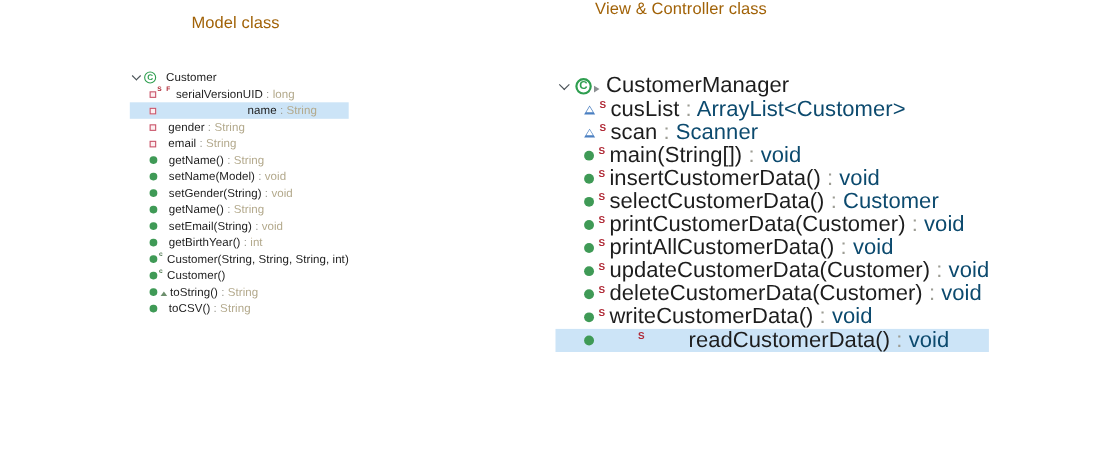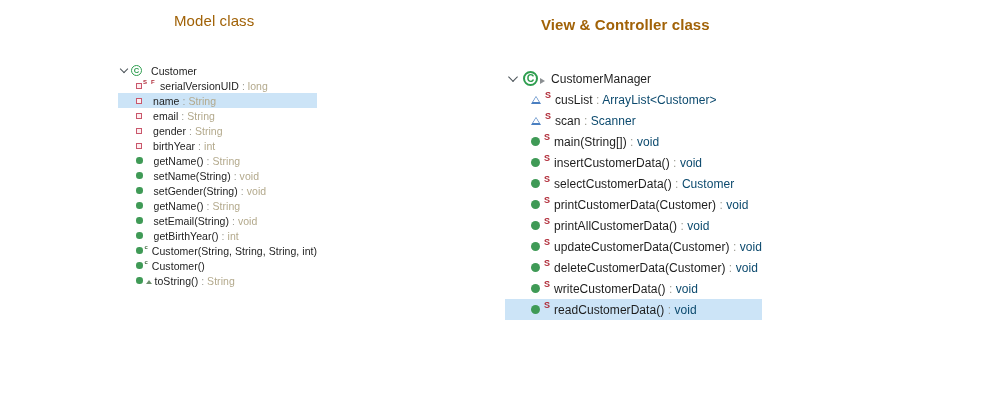--- a/index.html
+++ b/index.html
@@ -18,45 +18,46 @@
   
   .heading {
     position: absolute;
     font-size: 15px;
     color: #a16207;
     font-weight: 400;
     letter-spacing: .1px;
     white-space: nowrap;
   }
   #heading-model   { left: 174px; top: 12px; }
-  #heading-view    { left: 541px; top: 16px; font-weight: bold; }
+  #heading-view    { left: 541px; top: 0; }
 
   
   .outline {
     position: absolute;
   }
   #outline-model { left: 118px; top: 63px; }
   #outline-view  { left: 505px; top: 68px; }
 
   .tree-row {
     display: flex;
     align-items: center;
     white-space: nowrap;
     box-sizing: border-box;
   }
   .tree-row.selected {
     background: #cce4f7;
+    gap: 36px;
   }
 
   
   #outline-model .tree-row { height: 15px; padding-left: 0; }
   #outline-model .label-wrap { font-size: 10.5px; }
   
   #outline-view .tree-row { height: 21px; }
-  #outline-view .label-wrap { font-size: 12px; }
+  #outline-view .label-wrap { font-size: 20px; }
 
   
   #outline-model .member { padding-left: 18px; }
   #outline-view  .member { padding-left: 26px; }
 
   .label-wrap {
     color: #1d1d1d;
     letter-spacing: .05px;
   }
   .sep   { color: #9d9d94; }
@@ -225,41 +226,36 @@
       <span class="label-wrap"><span>serialVersionUID</span><span class="sep"> : </span><span class="rtype">long</span></span>
     </div>
     <div class="tree-row member selected">
       <span class="icon field-icon"></span>
       <span class="spacer-badge"></span>
       <span class="label-wrap"><span>name</span><span class="sep"> : </span><span class="rtype">String</span></span>
     </div>
     <div class="tree-row member">
       <span class="icon field-icon"></span>
       <span class="spacer-badge"></span>
+      <span class="label-wrap"><span>gender</span><span class="sep"> : </span><span class="rtype">String</span></span>
+    </div>
+    <div class="tree-row member">
+      <span class="icon field-icon"></span>
+      <span class="spacer-badge"></span>
       <span class="label-wrap"><span>email</span><span class="sep"> : </span><span class="rtype">String</span></span>
     </div>
     <div class="tree-row member">
-      <span class="icon field-icon"></span>
-      <span class="spacer-badge"></span>
-      <span class="label-wrap"><span>gender</span><span class="sep"> : </span><span class="rtype">String</span></span>
-    </div>
-    <div class="tree-row member">
-      <span class="icon field-icon"></span>
-      <span class="spacer-badge"></span>
-      <span class="label-wrap"><span>birthYear</span><span class="sep"> : </span><span class="rtype">int</span></span>
-    </div>
-    <div class="tree-row member">
       <span class="icon method-icon"></span>
       <span class="spacer-badge"></span>
       <span class="label-wrap"><span>getName()</span><span class="sep"> : </span><span class="rtype">String</span></span>
     </div>
     <div class="tree-row member">
       <span class="icon method-icon"></span>
       <span class="spacer-badge"></span>
-      <span class="label-wrap"><span>setName(String)</span><span class="sep"> : </span><span class="rtype">void</span></span>
+      <span class="label-wrap"><span>setName(Model)</span><span class="sep"> : </span><span class="rtype">void</span></span>
     </div>
     <div class="tree-row member">
       <span class="icon method-icon"></span>
       <span class="spacer-badge"></span>
       <span class="label-wrap"><span>setGender(String)</span><span class="sep"> : </span><span class="rtype">void</span></span>
     </div>
     <div class="tree-row member">
       <span class="icon method-icon"></span>
       <span class="spacer-badge"></span>
       <span class="label-wrap"><span>getName()</span><span class="sep"> : </span><span class="rtype">String</span></span>
@@ -281,20 +277,25 @@
     </div>
     <div class="tree-row member">
       <span class="icon method-icon"></span>
       <span class="badge-c">c</span>
       <span class="label-wrap"><span>Customer()</span></span>
     </div>
     <div class="tree-row member">
       <span class="icon method-icon"></span>
       <span class="override-marker"></span>
       <span class="label-wrap"><span>toString()</span><span class="sep"> : </span><span class="rtype">String</span></span>
+    </div>
+    <div class="tree-row member">
+      <span class="icon method-icon"></span>
+      <span class="spacer-badge"></span>
+      <span class="label-wrap"><span>toCSV()</span><span class="sep"> : </span><span class="rtype">String</span></span>
     </div>
   </div>
 
 <div class="outline" id="outline-view">
     <div class="tree-row class-row">
       <span class="chevron"></span>
       <span class="icon class-icon">C</span>
       <span class="run-marker"></span>
       <span class="label-wrap">CustomerManager</span>
     </div>

